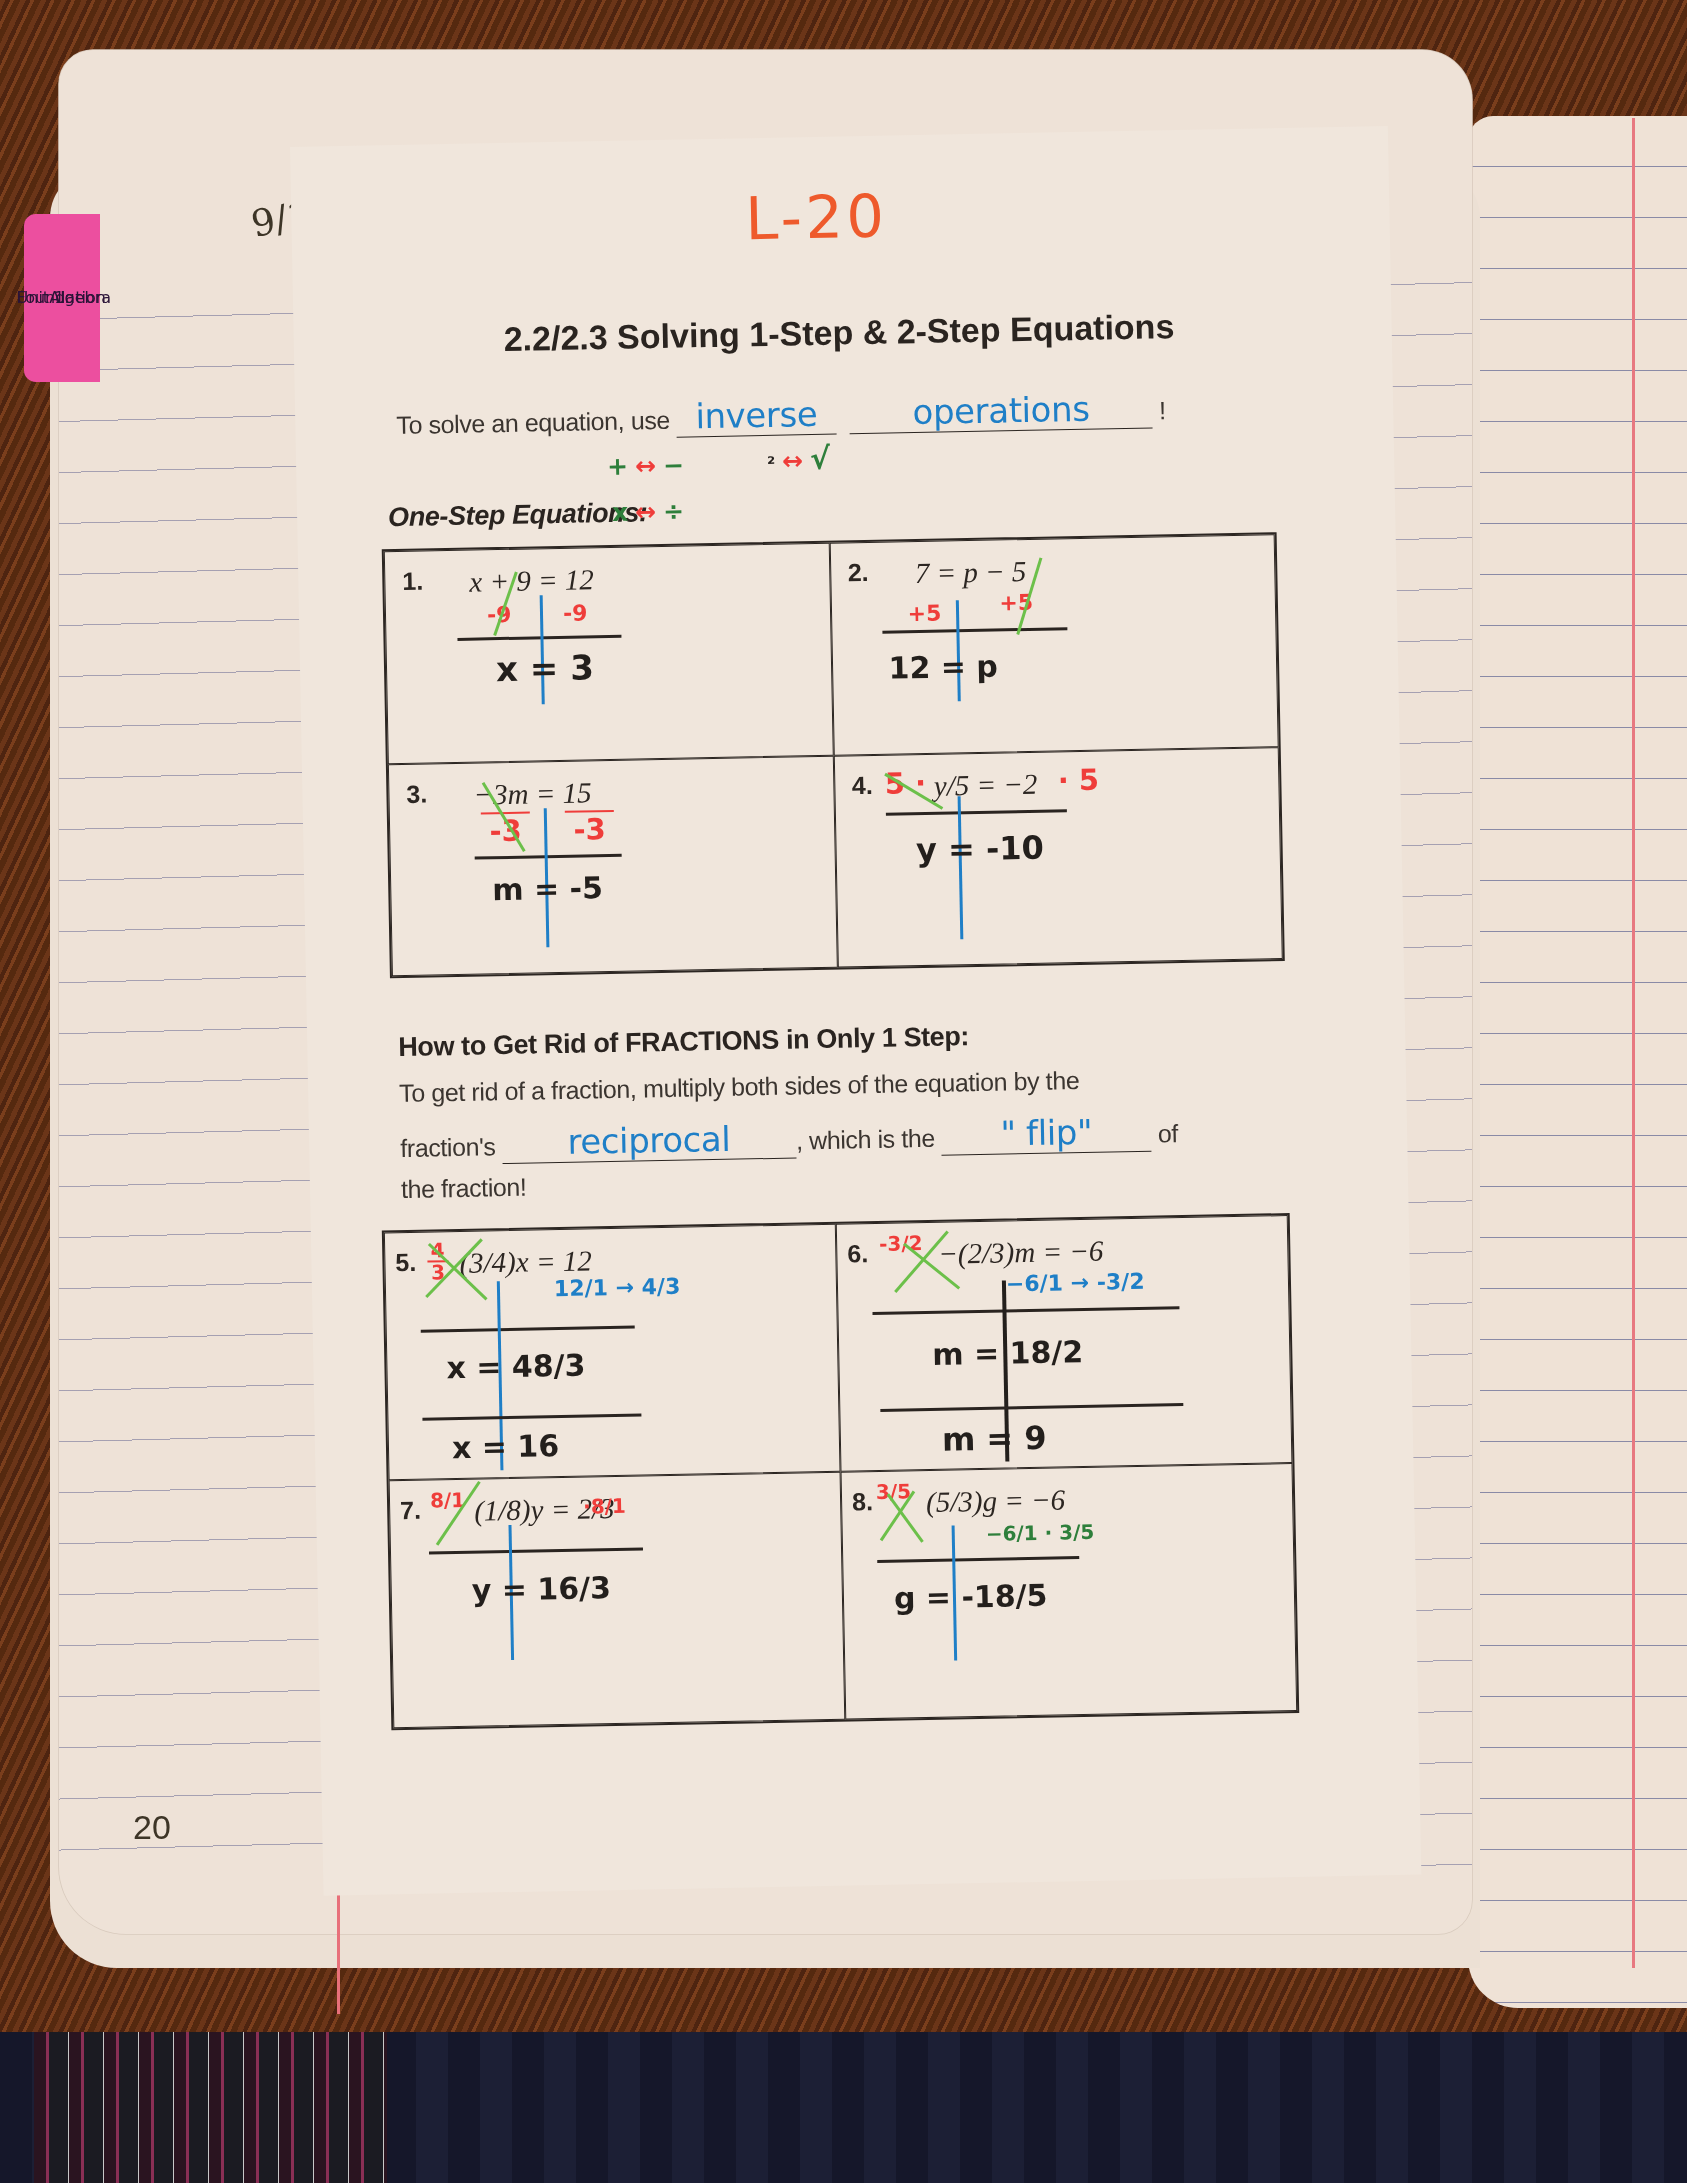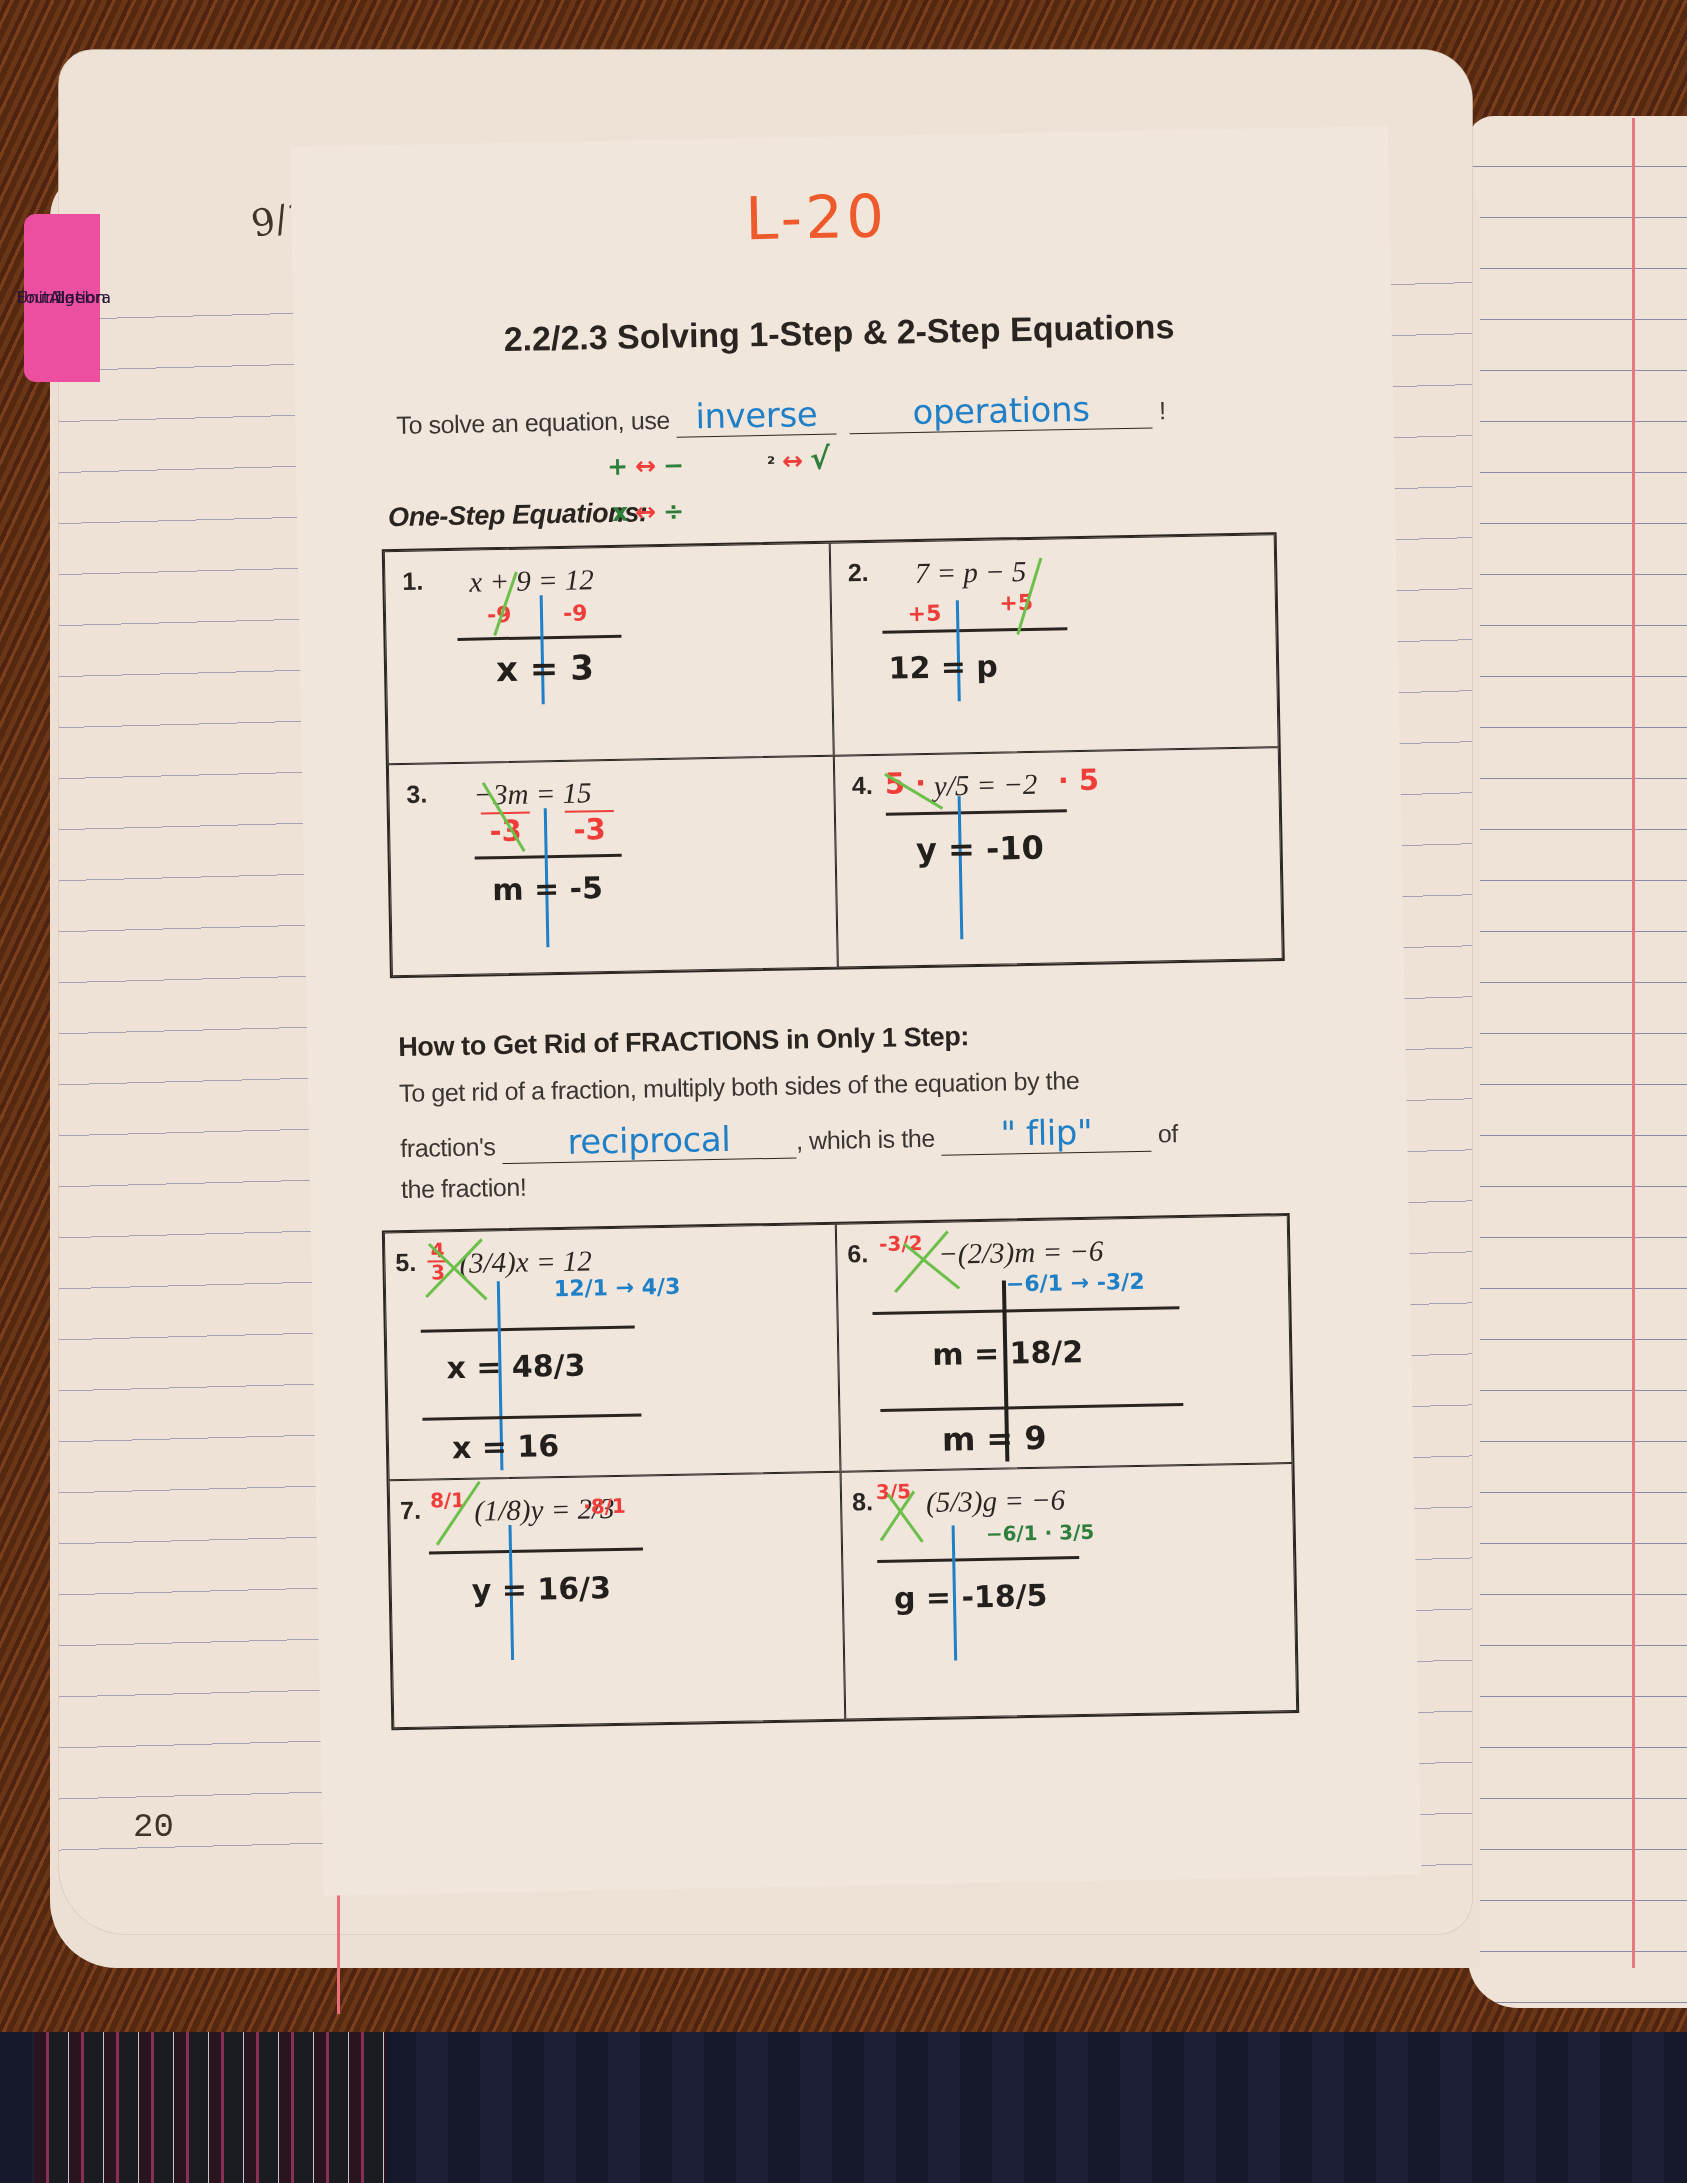--- a/index.html
+++ b/index.html
@@ -21,21 +21,21 @@
     background:#eee2d7;border-radius:34px 50px 34px 67px;
     box-shadow:0 0 0 0.8px #d8cabd;}
   .page-lines{position:absolute;left:0;top:219px;width:100%;height:1598px;
     background-image:repeating-linear-gradient(178.5deg,transparent 0 50px,#8d8aa5 50px 51px);opacity:.75;}
   .margin-line{position:absolute;left:278px;top:181px;width:2.5px;height:1783px;background:#e8707a;}
   .tab{position:absolute;left:23.5px;top:214px;width:76px;height:168px;background:#ec4f9f;
     border-radius:11.8px 0 0 11.8px;display:flex;align-items:center;justify-content:center;}
   .tab span{display:block;transform:rotate(90deg) scaleX(-1);white-space:nowrap;
     font-family:"DejaVu Sans",sans-serif;font-size:16px;color:#2b1438;line-height:18.5px;text-align:center;}
   .date{position:absolute;left:251px;top:195px;font-family:"DejaVu Serif",serif;font-size:37px;color:#3d3527;transform:rotate(-12deg);}
-  .pagenum{position:absolute;left:133px;top:1808px;font-family:Liberation Mono, monospace;font-size:34px;color:#3d3527;}
+  .pagenum{position:absolute;left:133px;top:1808px;font-family:Liberation Sans, sans-serif;font-size:34px;color:#3d3527;}
   .sheet{position:absolute;left:290px;top:147px;width:1098px;height:1749px;background:#f0e6dc;
     transform:rotate(-1.1deg);transform-origin:0 0;}
   .lnum{position:absolute;left:454px;top:46px;font-family:"DejaVu Sans",sans-serif;font-size:59px;color:#ee5a2c;letter-spacing:3.4px;}
   .title{position:absolute;left:210px;top:177px;font-size:34px;font-weight:bold;color:#2a2420;}
   .intro{position:absolute;left:101px;top:257px;font-size:25px;color:#3b3530;letter-spacing:-0.4px;}
   .blank{display:inline-block;border-bottom:1.7px solid #2a2420;text-align:center;}
   .hw-blue{font-family:"DejaVu Sans",sans-serif;color:#1f7fc7;font-size:34px;}
   .hw-red{color:#ef3d3a;font-family:"DejaVu Sans",sans-serif;font-weight:bold;}
   .hw-green{color:#2e7f3b;font-family:"DejaVu Sans",sans-serif;font-weight:bold;}
   .hw-black{color:#231f1c;font-family:"DejaVu Sans",sans-serif;font-weight:bold;}

